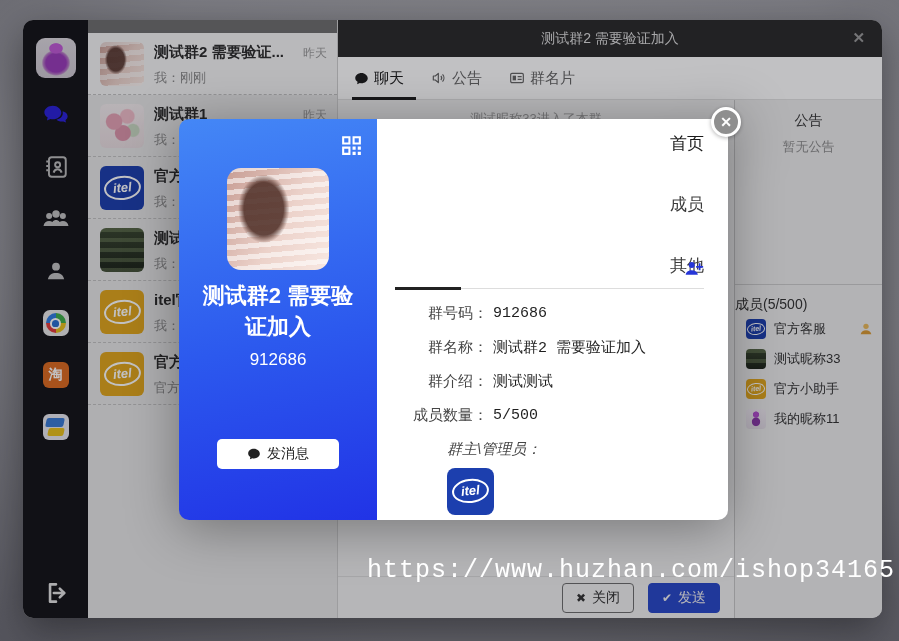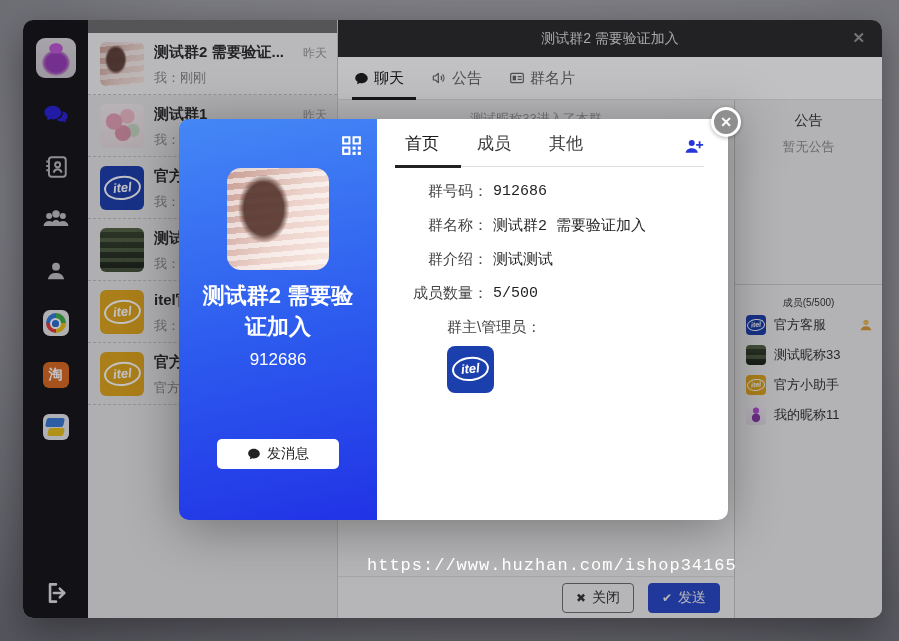--- a/index.html
+++ b/index.html
@@ -91,21 +91,21 @@
   .btn { font-size:14px; border-radius:4px; padding:5px 13px; display:flex; align-items:center; gap:6px; cursor:pointer; }
   .btn-close { border:1px solid #6e6e6e; color:#333; background:transparent; }
   .btn-send { background:#2948c8; color:#f2f2f2; border:1px solid #2948c8; }
   .btn i { font-style:normal; font-size:12px; }
 
   
   .info-panel { width:148px; border-left:1px solid #c6c6c6; background:#ededed; flex-shrink:0; }
   .ann-box { height:185px; border-bottom:1px solid #cbcbcb; }
   .ann-title { text-align:center; padding-top:12px; font-size:14px; color:#333; }
   .ann-empty { text-align:center; padding-top:8px; font-size:13px; color:#8d8d8d; }
-  .members-title { text-align:center; padding-top:11px; font-size:10px; color:#333; }
+  .members-title { text-align:left; padding-top:11px; font-size:14px; color:#333; }
   .member-row { display:flex; align-items:center; gap:8px; padding:5px 8px 5px 11px; cursor:pointer; }
   .member-ava { width:20px; height:20px; border-radius:4px; flex-shrink:0; overflow:hidden; }
   .member-name { font-size:13px; color:#333; white-space:nowrap; }
   .owner-badge { margin-left:auto; }
 
   
   .dim { position:absolute; inset:0; background:rgba(8,8,14,.25); }
 
   
   .modal { position:absolute; left:179px; top:119px; width:549px; height:401px; display:flex;
@@ -113,39 +113,39 @@
   .card { width:198px; border-radius:10px 0 0 10px; position:relative; color:#fff; text-align:center; flex-shrink:0;
     background:linear-gradient(168deg,#4487f6 0%, #2c59ee 55%, #2133e6 100%); }
   .card-qr { position:absolute; right:13px; top:14px; cursor:pointer; }
   .card-avatar { width:102px; height:102px; border-radius:14px; margin:49px auto 0; }
   .card-title { margin-top:11px; padding:0 14px; font-size:22px; font-weight:bold; line-height:1.4; }
   .card-number { margin-top:7px; font-size:17px; }
   .msg-btn { position:absolute; bottom:51px; left:50%; transform:translateX(-50%);
     background:#fff; color:#222; border:none; border-radius:5px; padding:6px 30px; font-size:14px;
     display:flex; align-items:center; gap:6px; white-space:nowrap; cursor:pointer; }
   .panel { flex:1; background:#fff; border-radius:0 10px 10px 0; padding:13px 24px 0 28px; position:relative; }
-  .panel-tabs { display:flex; gap:38px; align-items:flex-end; border-bottom:1px solid #ddd; padding-bottom:11px; position:relative; }
+  .panel-tabs { display:flex; gap:38px; align-items:flex-end; border-bottom:1px solid #ddd; padding-bottom:11px; position:relative;flex-direction:column; }
   .ptab { font-size:17px; color:#3c3c3c; cursor:pointer; }
   .ptab.active { color:#1a1a1a; }
   .ptab-underline { position:absolute; left:-10px; bottom:-2px; width:66px; height:3px; background:#222; }
   .add-person { position:absolute; right:0; bottom:9px; cursor:pointer; }
   .fields { margin-top:7px; }
   .f-row { display:flex; align-items:center; margin-top:15px; font-size:15px;font-family:Liberation Mono, monospace; }
   .f-label { width:83px; text-align:right; color:#454545; flex-shrink:0; }
   .f-value { color:#1f1f1f; margin-left:5px; white-space:nowrap; }
   .tag { background:#3e8bf2; color:#fff; font-size:13px; border-radius:5px; padding:3px 12px; margin-left:12px; cursor:pointer; }
   .tag:first-of-type { margin-left:5px; }
-  .owner-label { margin-top:15px; margin-left:42px; font-size:15px; color:#454545; }
+  .owner-label { margin-top:15px; margin-left:42px; font-size:15px; color:#454545;font-style:italic; }
   .owner-ava { margin:9px 0 0 42px; width:47px; height:47px; border-radius:8px; }
   .modal-close { position:absolute; left:532px; top:-12px; width:30px; height:30px; border-radius:50%;
     background:#8f8f8f; border:3px solid #fff; color:#fff; display:flex; align-items:center; justify-content:center;
     font-size:14px; font-weight:bold; cursor:pointer; box-shadow:0 1px 4px rgba(0,0,0,.3); }
 
   
-  .watermark { position:absolute; left:367px; top:556px; color:#fff; font-size:17px;
+  .watermark { position:absolute; left:367px; top:556px; color:#fff; font-size:25px;
     font-family:"Liberation Mono","DejaVu Serif",monospace; letter-spacing:1px; white-space:nowrap; }
 
   svg { display:block; }
 </style>
 </head>
 <body>
 
 <div class="page">
 
   <div class="app-window">

